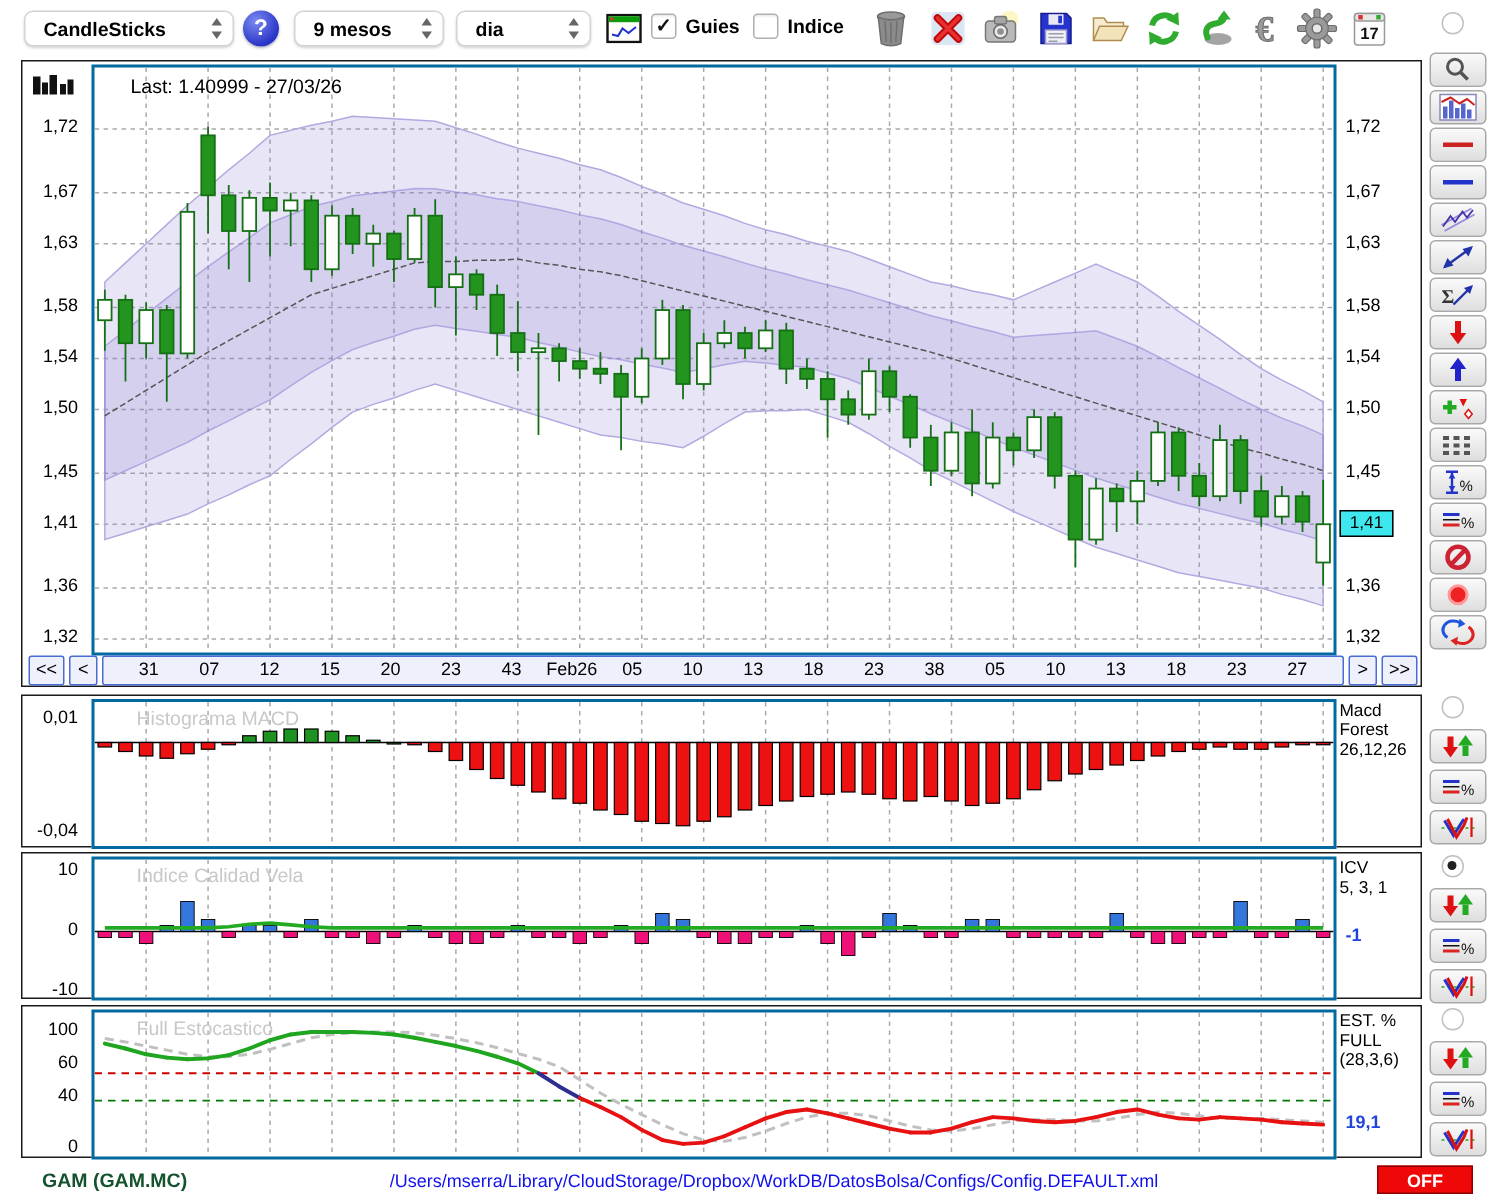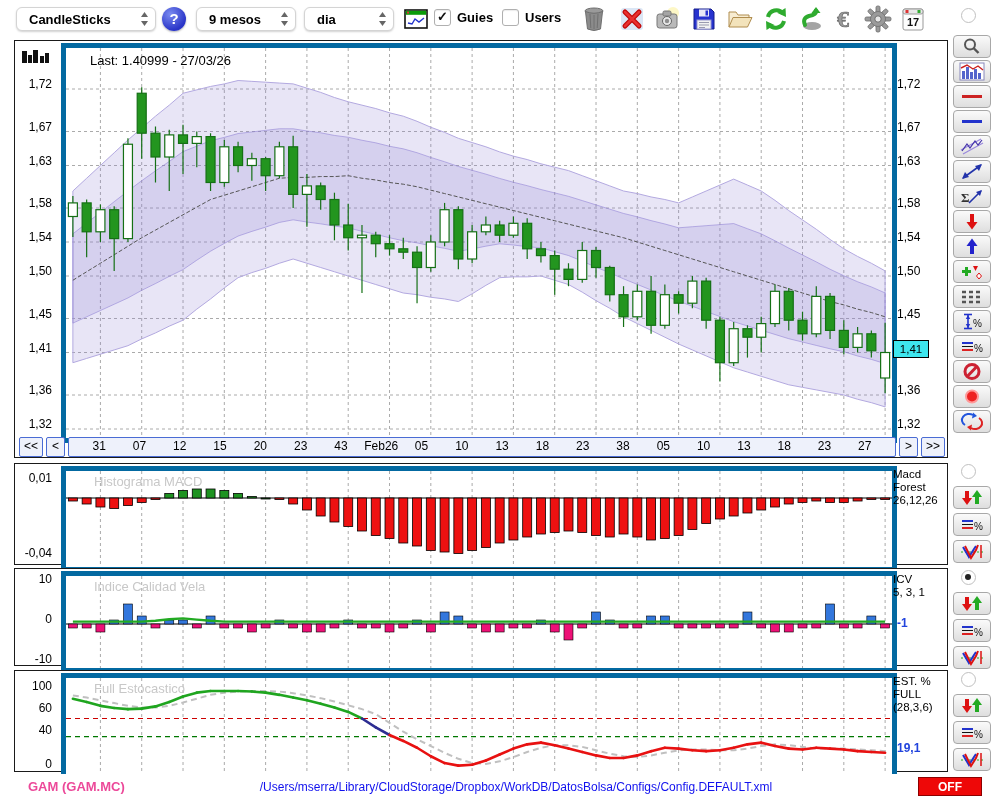--- a/index.html
+++ b/index.html
@@ -17,21 +17,21 @@
             font-weight:bold;font-size:15px;text-align:center;line-height:24px;box-shadow:0 1px 2px rgba(0,0,0,.3);}
   .chk{position:absolute;top:9px;display:flex;align-items:center;gap:6px;font-size:13px;font-weight:bold;}
   .chk .box{width:15px;height:15px;border:1px solid #b0b0b0;border-radius:3px;background:#fff;
             font-size:13px;line-height:14px;text-align:center;color:#111;box-shadow:inset 0 1px 1px rgba(0,0,0,.08);}
   .tool-icon{position:absolute;top:5px;width:28px;height:28px;display:flex;align-items:center;justify-content:center;}
   .radio{position:absolute;width:15px;height:15px;border:1.5px solid #c0c0c0;border-radius:50%;background:#fff;box-sizing:border-box;}
   .radio.sel::after{content:"";position:absolute;left:3px;top:3px;width:6px;height:6px;border-radius:50%;background:#222;}
 
   
   .panel{position:absolute;left:14px;width:934px;background:#fff;border:1.5px solid #1a1a1a;box-sizing:border-box;}
-  .plot{position:absolute;left:46px;top:2px;border:5px solid #0369a1;box-sizing:content-box;background:#fff;}
+  .plot{position:absolute;left:46px;top:2px;border:2px solid #0369a1;box-sizing:content-box;background:#fff;}
   .plot svg{display:block;}
   .ytick{position:absolute;font-size:12px;height:14px;line-height:14px;color:#000;white-space:nowrap;}
   .yaxis-l{position:absolute;left:0;top:2px;width:42px;height:100%;}
   .yaxis-l .ytick{right:5px;}
   .yaxis-r{position:absolute;left:878px;top:2px;width:54px;height:100%;}
   .yaxis-r .ytick{left:4px;}
   .watermark{position:absolute;left:28px;top:3px;font-size:13px;color:#c8c8c8;white-space:nowrap;}
   .sub-right{position:absolute;left:878px;top:4px;width:54px;font-size:11.5px;line-height:13px;color:#000;}
   .sub-right span{display:block;white-space:nowrap;}
   .cur-val{position:absolute;left:882px;font-size:12px;font-weight:bold;color:#2244dd;}
@@ -47,21 +47,21 @@
   .navstrip{flex:1;border:1px solid #4a6cd4;background:#eef1fb;display:flex;padding:0 10px;border-radius:2px;box-sizing:border-box;}
   .navstrip span{flex:1;text-align:center;font-size:12px;line-height:17px;white-space:nowrap;}
 
   
   .side-btn{position:absolute;left:953px;width:38px;height:23px;border:1px solid #a8a8a8;border-radius:4px;
             background:linear-gradient(#fafafa,#dedede);display:flex;align-items:center;justify-content:center;box-sizing:border-box;}
   .side-btn svg{display:block;}
 
   
   .statusbar{position:absolute;left:0;top:774px;width:1000px;height:26px;background:#fff;}
-  .sym{position:absolute;left:28px;top:5px;font-size:13px;font-weight:bold;color:#ec4899;}
+  .sym{position:absolute;left:28px;top:5px;font-size:13px;font-weight:bold;color:#14532d;}
   .cfg{position:absolute;left:0;top:6px;width:1000px;text-align:center;font-size:12px;color:#1111ee;margin-left:16px;}
   .offbtn{position:absolute;left:918px;top:3px;width:64px;height:19px;background:#ee0808;border:1px solid #8d0000;
           color:#fff;font-weight:bold;font-size:12px;text-align:center;line-height:19px;box-sizing:border-box;}
 </style>
 </head>
 <body>
 
 <div class="app">
 
   <div class="toolbar">
@@ -94,21 +94,21 @@
         <rect x="3" y="2.6" width="2" height="2" fill="#d33"></rect>
         <polyline points="4,14 8,15 11,10 15,13 20,9" fill="none" stroke="#2233cc" stroke-width="1.4"></polyline>
       </svg>
     </div>
     <div class="chk" style="left:434px;">
       <span class="box">✓</span>
       <span>Guies</span>
     </div>
     <div class="chk" style="left:502px;">
       <span class="box"></span>
-      <span>Users</span>
+      <span>Indice</span>
     </div>
 
     <div class="tool-icon" style="left:580px;">
       <svg width="24" height="26" viewBox="0 0 24 26">
         <ellipse cx="12" cy="5" rx="9" ry="3" fill="#9a9a9a" stroke="#6e6e6e"></ellipse>
         <path d="M3.5,5.5 L5.5,23 Q12,26 18.5,23 L20.5,5.5 Q12,9 3.5,5.5 Z" fill="#8b8b8b" stroke="#6e6e6e"></path>
         <path d="M8,8 L8.8,22 M12,9 L12,23 M16,8 L15.2,22" stroke="#707070" fill="none"></path>
       </svg>
     </div>
     <div class="tool-icon" style="left:618px;">

